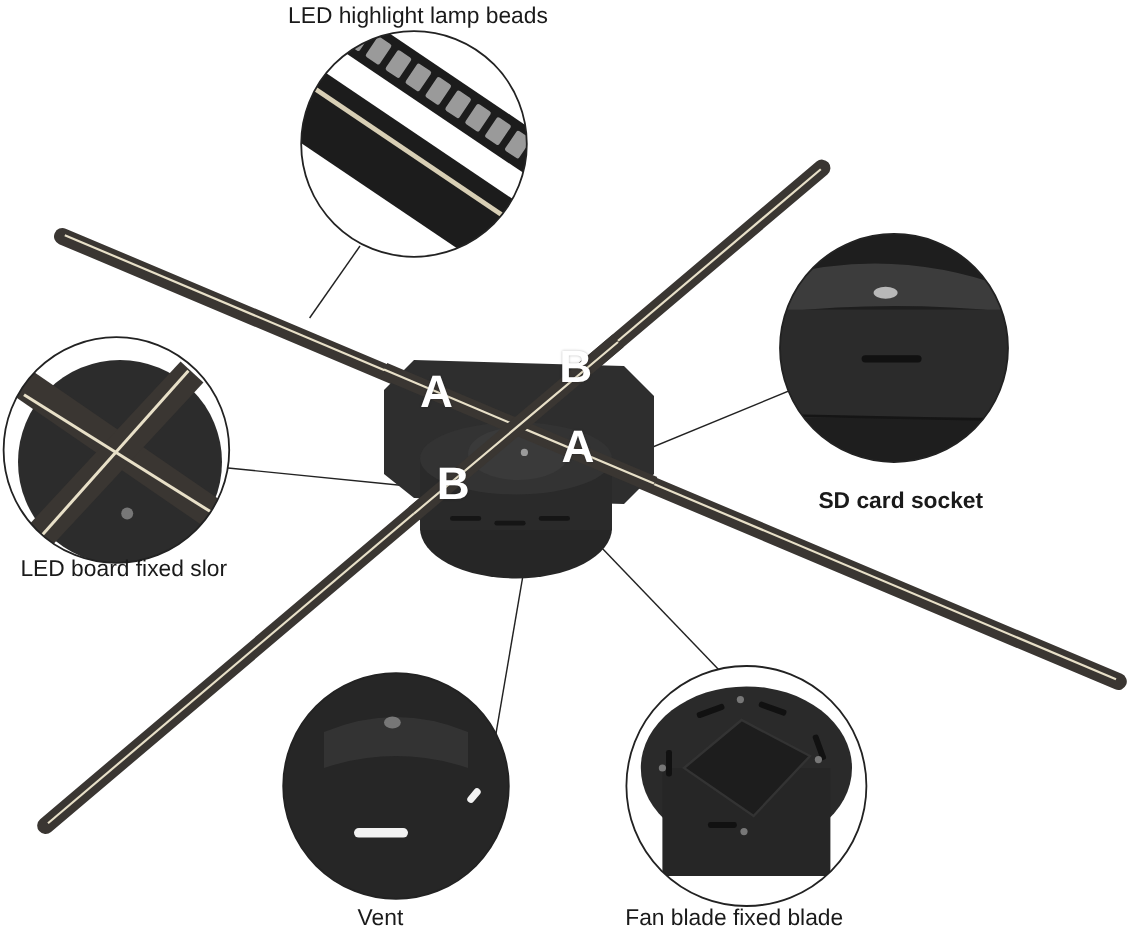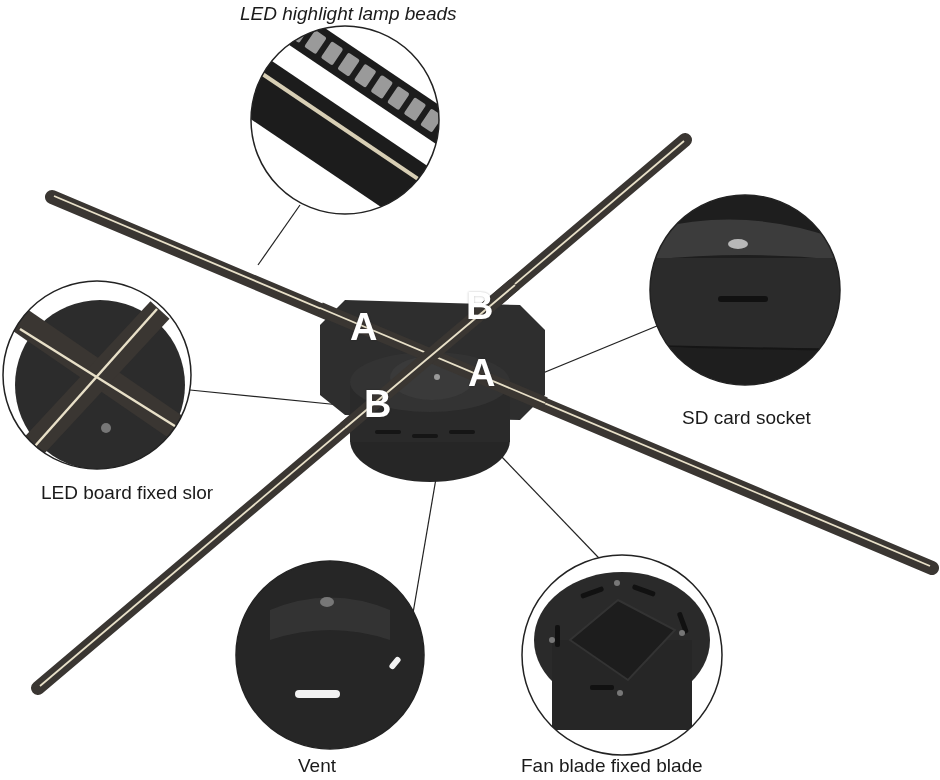--- a/index.html
+++ b/index.html
@@ -138,17 +138,17 @@
     <circle cx="620" cy="693" r="3" fill="#777"></circle>
   </g>
   <circle cx="622" cy="655" r="100" fill="none" stroke="#222" stroke-width="1.5"></circle>
 </svg>
 
 <div class="marker" style="left:350px;top:306px;">A</div>
 <div class="marker" style="left:466px;top:285px;">B</div>
 <div class="marker" style="left:468px;top:352px;">A</div>
 <div class="marker" style="left:364px;top:383px;">B</div>
 
-<div class="label" style="left:240px;top:3px;font-style:italic;">LED highlight lamp beads</div>
-<div class="label" style="left:682px;top:407px;">SD card socket</div>
-<div class="label" style="left:17px;top:482px;margin-left:24px;">LED board fixed slor</div>
+<div class="label" style="left:240px;top:3px;">LED highlight lamp beads</div>
+<div class="label" style="left:682px;top:407px;font-weight:bold;">SD card socket</div>
+<div class="label" style="left:17px;top:464px;">LED board fixed slor</div>
 <div class="label" style="left:298px;top:755px;">Vent</div>
 <div class="label" style="left:521px;top:755px;">Fan blade fixed blade</div>
 
 </body></html>

